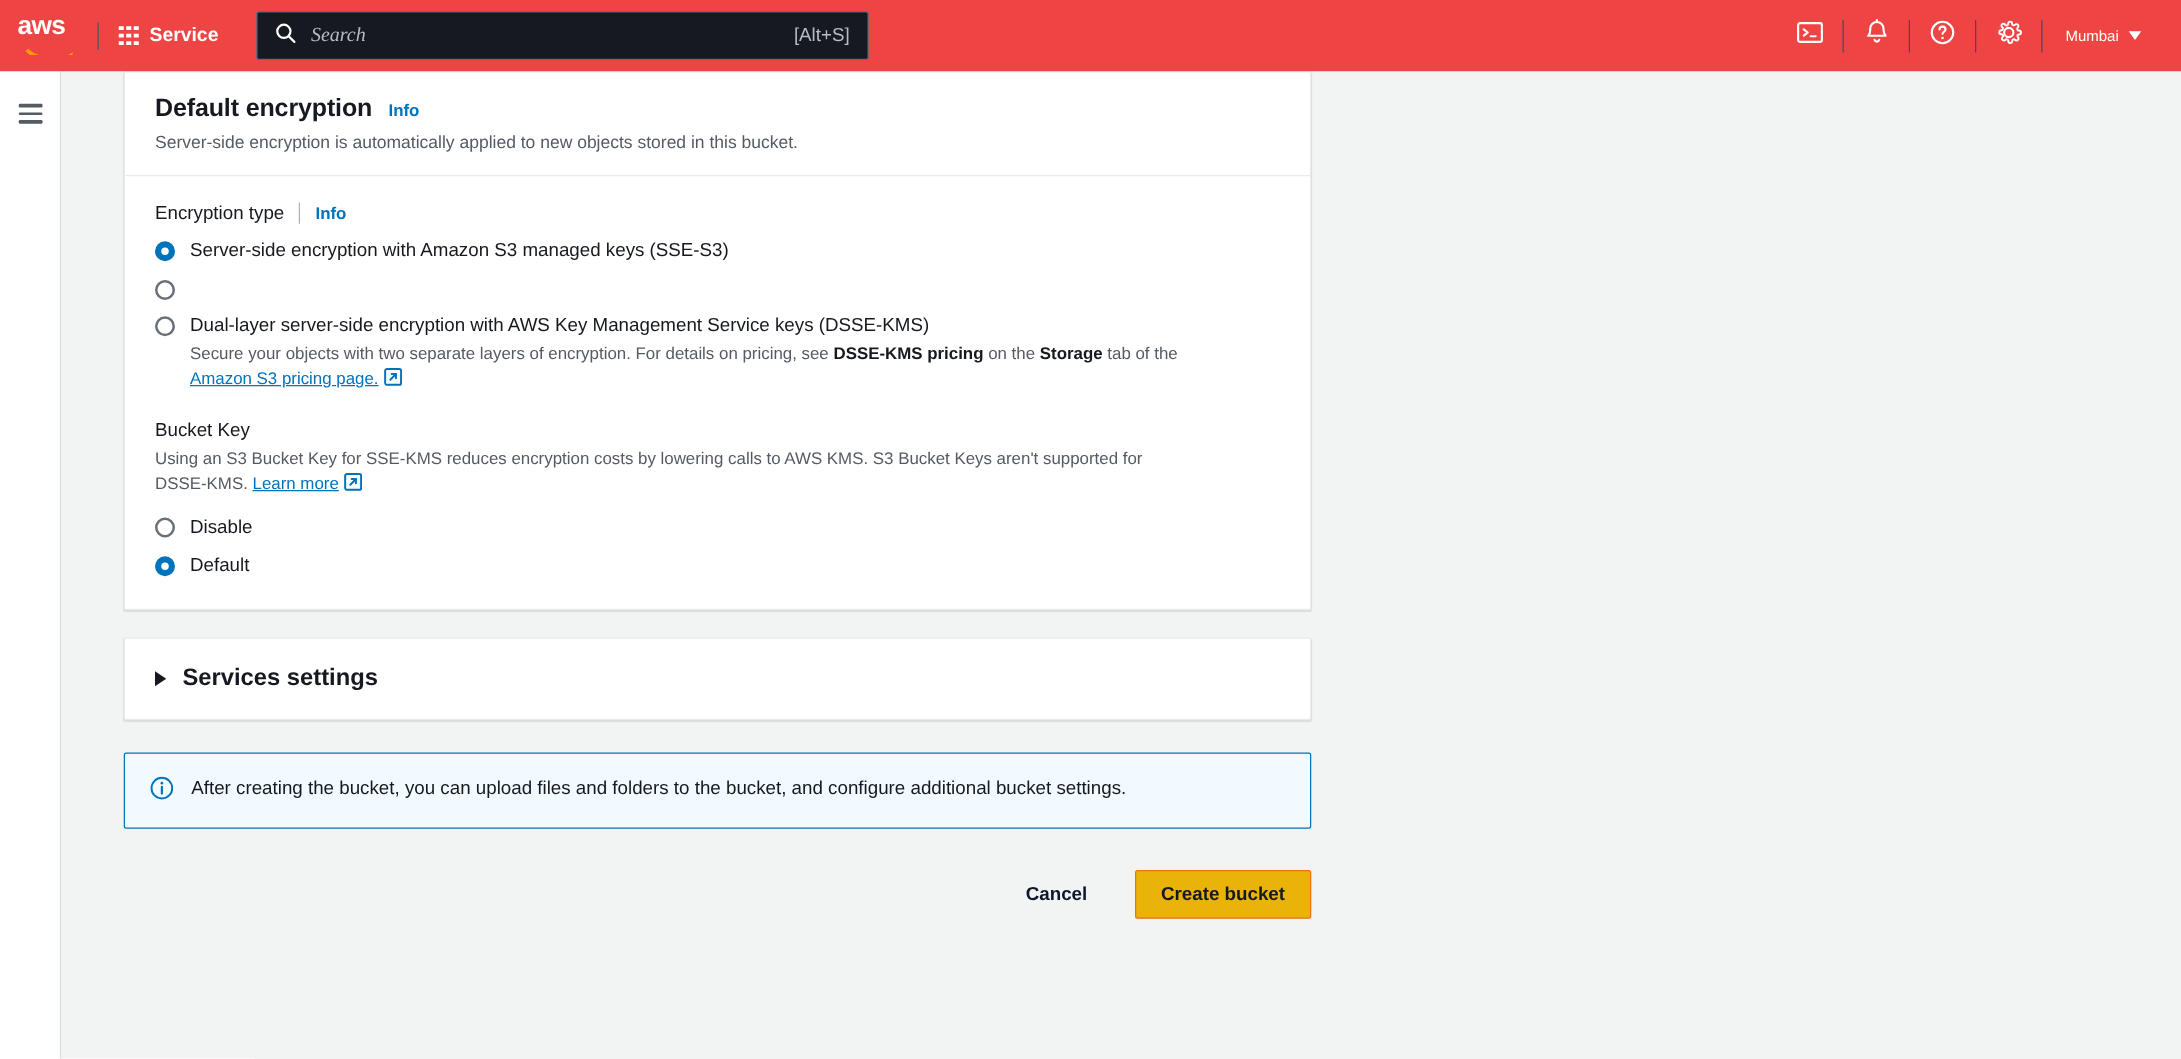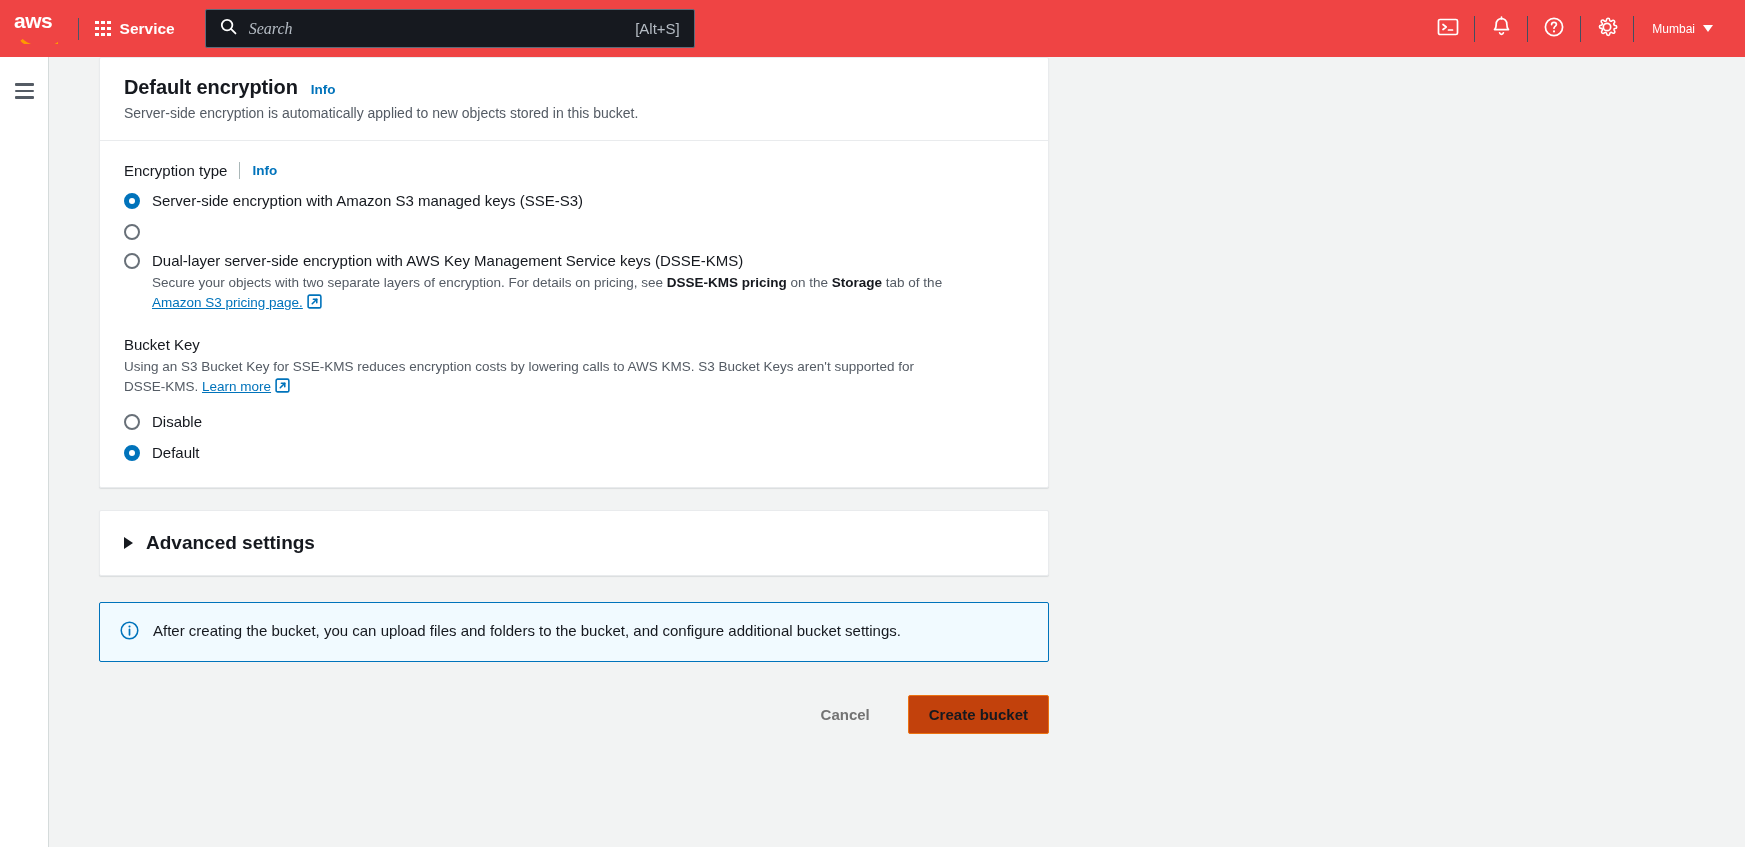--- a/index.html
+++ b/index.html
@@ -346,29 +346,29 @@
     margin-top: 33px;
     display: flex;
     justify-content: flex-end;
     align-items: center;
     gap: 24px;
     padding-bottom: 30px;
   }
   .btn-link {
     font-size: 15px;
     font-weight: 700;
-    color: #737373;
+    color: #0f172a;
     padding: 9px 14px;
     cursor: pointer;
     background: none;
     border: none;
     font-family: "Liberation Sans", sans-serif;
   }
   .btn-primary {
-    background: #c2410c;
+    background: #eab308;
     border: 1px solid #ec7211;
     border-radius: 2px;
     color: #16191f;
     font-size: 15px;
     font-weight: 700;
     padding: 10px 20px;
     cursor: pointer;
     font-family: "Liberation Sans", sans-serif;
   }
 </style>
@@ -530,21 +530,21 @@
           <div class="radio-row" style="margin-bottom:0">
             <span class="radio checked"></span>
             <span class="radio-label">Default</span>
           </div>
 
         </div>
       </div>
 
       <div class="card expandable">
         <span class="tri-right"></span>
-        <span class="expandable-title">Advanced settings</span>
+        <span class="expandable-title">Services settings</span>
       </div>
 
       <div class="alert">
         <span style="flex:none;margin-top:1px">
           <svg width="19" height="19" viewBox="0 0 20 20">
             <circle cx="10" cy="10" r="8.7" fill="none" stroke="#0073bb" stroke-width="1.6"></circle>
             <circle cx="10" cy="5.8" r="1.1" fill="#0073bb"></circle>
             <line x1="10" y1="8.9" x2="10" y2="14.6" stroke="#0073bb" stroke-width="1.8" stroke-linecap="round"></line>
           </svg>
         </span>

